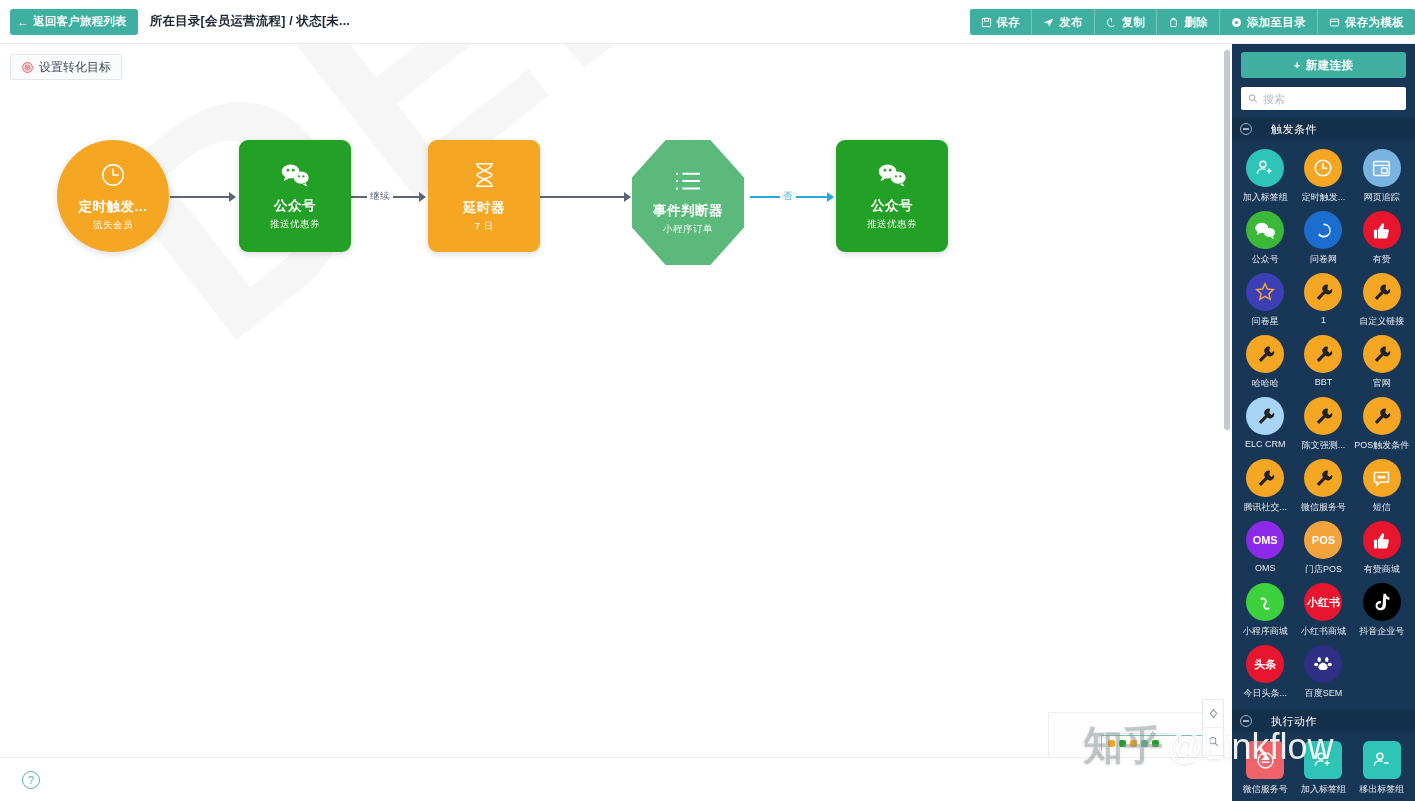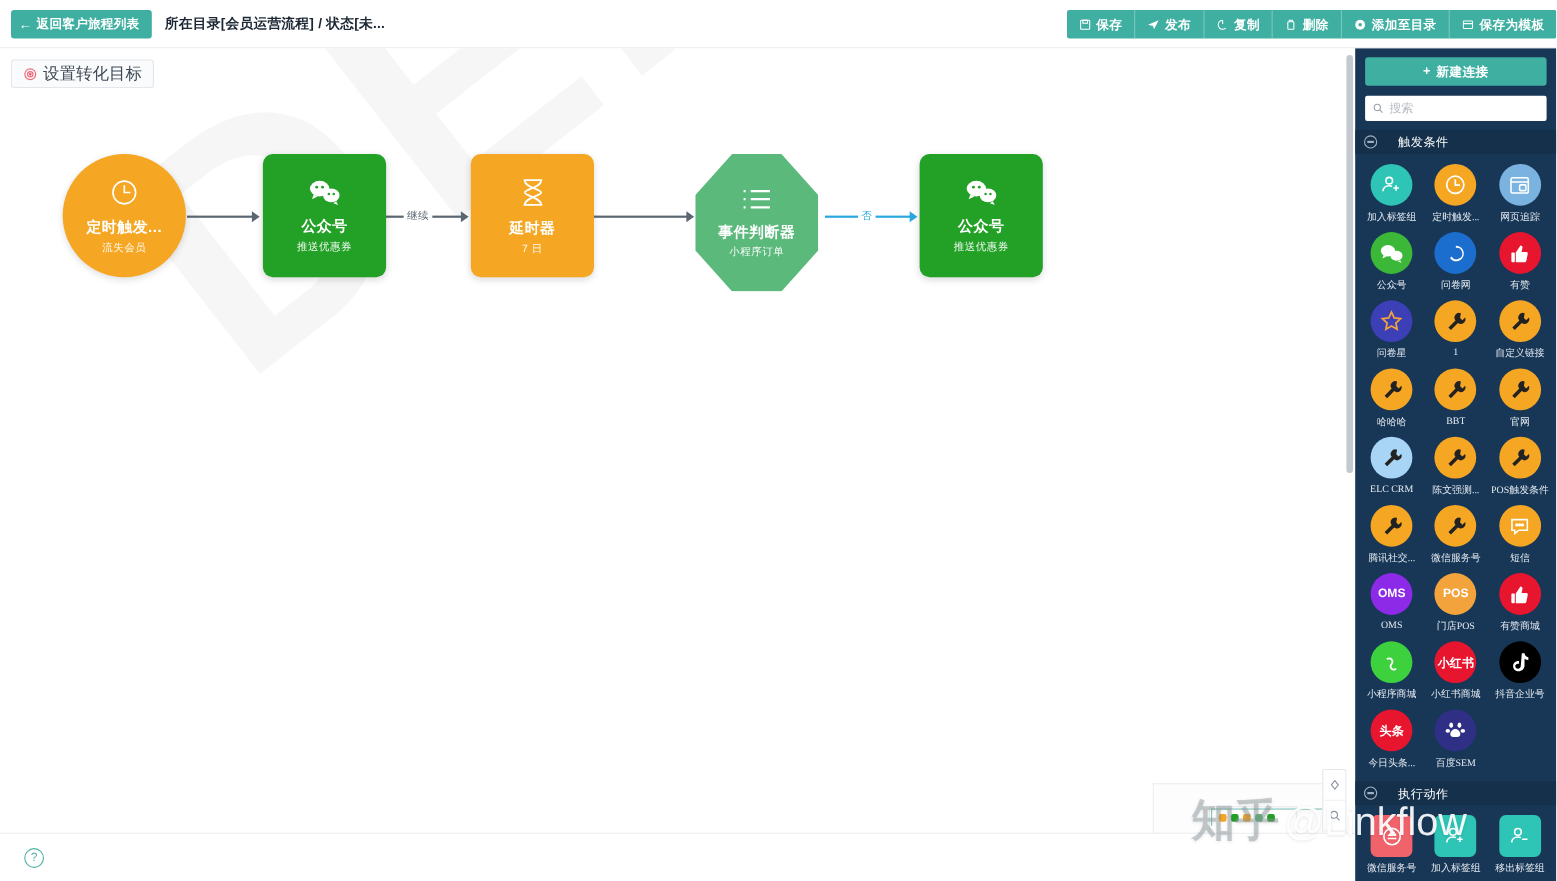--- a/index.html
+++ b/index.html
@@ -44,21 +44,21 @@
 
   
   #canvas {
     position: absolute; left: 0; top: 44px; width: 1232px; height: 713px;
     background: #ffffff; overflow: hidden;
   }
   #goal-btn {
     position: absolute; left: 10px; top: 10px; height: 26px;
     background: #fafbfc; border: 1px solid #e3e6ea; border-radius: 3px;
     display: flex; align-items: center; gap: 5px; padding: 0 10px;
-    font-size: 15px; color: #3f4a56; cursor: pointer; z-index: 5;
+    font-size: 12px; color: #3f4a56; cursor: pointer; z-index: 5;
   }
 
   
   #demo-wm {
     position: absolute; left: 50px; top: 90px;
     font-size: 300px; font-weight: bold; color: rgba(0,0,0,.035);
     transform: rotate(-38deg); transform-origin: left top;
     white-space: nowrap; pointer-events: none; user-select: none;
     letter-spacing: 12px;
   }
@@ -201,21 +201,21 @@
     display: flex; flex-direction: column; align-items: center; cursor: pointer;
   }
   .gi-badge {
     width: 38px; height: 38px; border-radius: 50%;
     display: flex; align-items: center; justify-content: center;
     color: #fff; font-size: 11px; font-weight: bold;
   }
   .gi-badge.sq { border-radius: 6px; }
   .gi-label {
     margin-top: 4px; font-size: 9px; color: #e4eaf0; max-width: 58px;
-    overflow: hidden; text-overflow: ellipsis; white-space: nowrap; text-align: center; font-family: Liberation Serif, serif;
+    overflow: hidden; text-overflow: ellipsis; white-space: nowrap; text-align: center;
   }
 
   
   #wm-overlay {
     position: absolute; left: 1083px; top: 718px;
     font-size: 38px; color: rgba(255,255,255,.80);
     pointer-events: none; user-select: none; white-space: nowrap;
     display: flex; align-items: baseline; gap: 4px;
     text-shadow: 0 1px 3px rgba(0,0,0,.10);
   }

